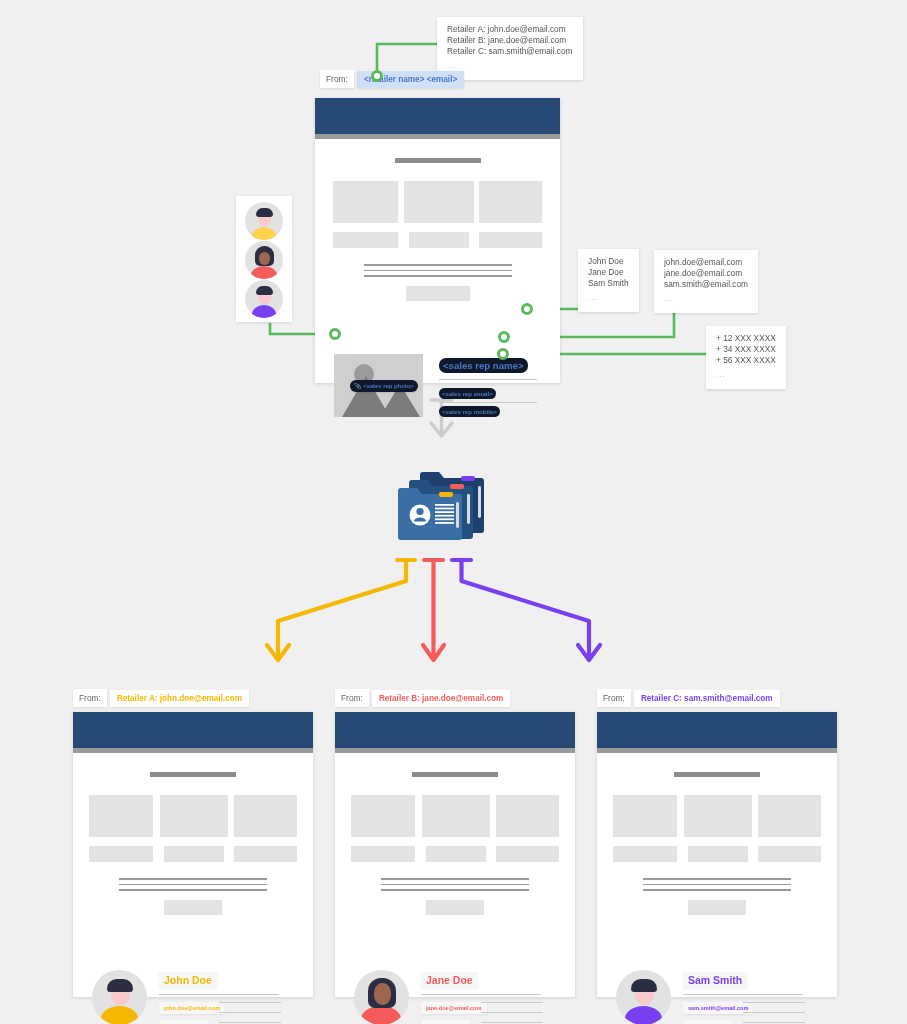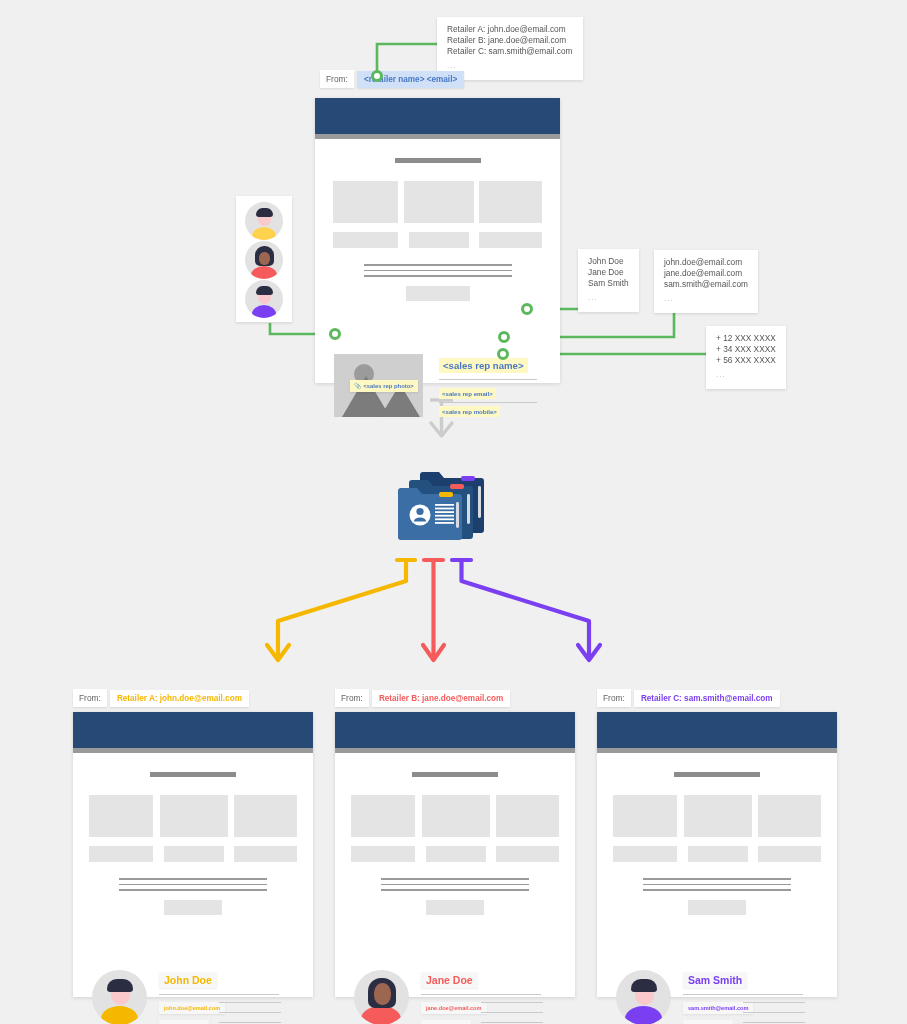--- a/index.html
+++ b/index.html
@@ -63,24 +63,25 @@
   .btnbox{background:#e4e4e4;margin:0 auto;}
 
   
   .imgph{background:#cfcfcf;position:relative;overflow:hidden;}
   .mtn{position:absolute;background:#7c7c7c;}
   .sun{position:absolute;background:#9b9b9b;border-radius:50%;}
 
   
   .tok{
     position:absolute;
-    background:#fef9c3;
+    background:#0f172a;
     color:#4a77c4;
     font-weight:bold;
     white-space:nowrap;
+    border-radius:7px;
   }
   .tok.big{font-size:9.6px;padding:2px 4px;}
   .tok.sm{font-size:6.1px;padding:2px 3px;}
   .tok.photo{font-size:5.9px;padding:3px 4px;box-shadow:0 1px 2px rgba(0,0,0,.10);}
 
   
   .dot{
     position:absolute;width:12px;height:12px;border-radius:50%;
     background:#ffffff;border:3.2px solid #5cb85c;box-sizing:border-box;
   }

